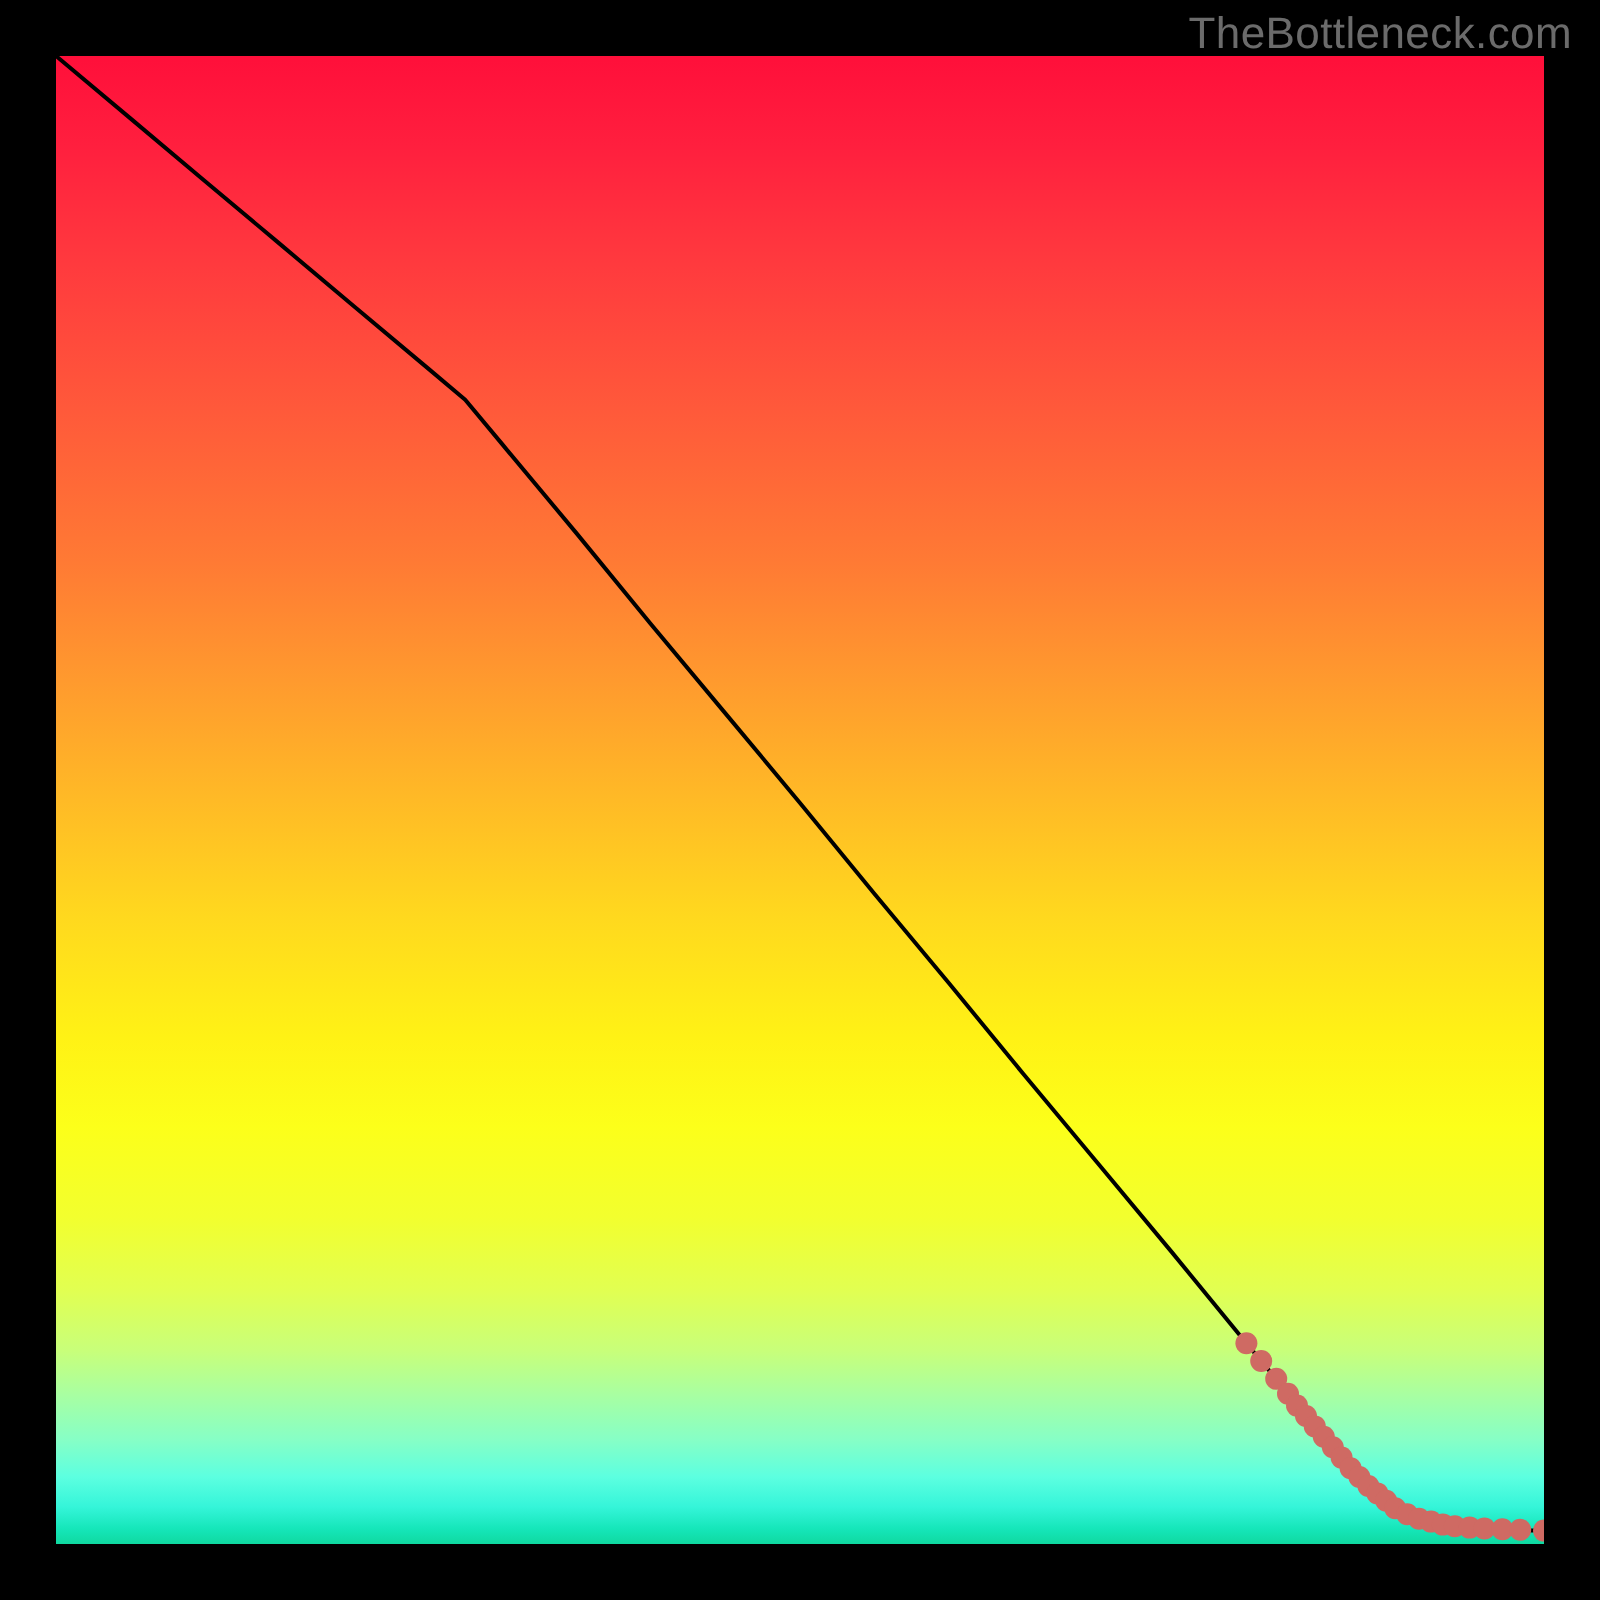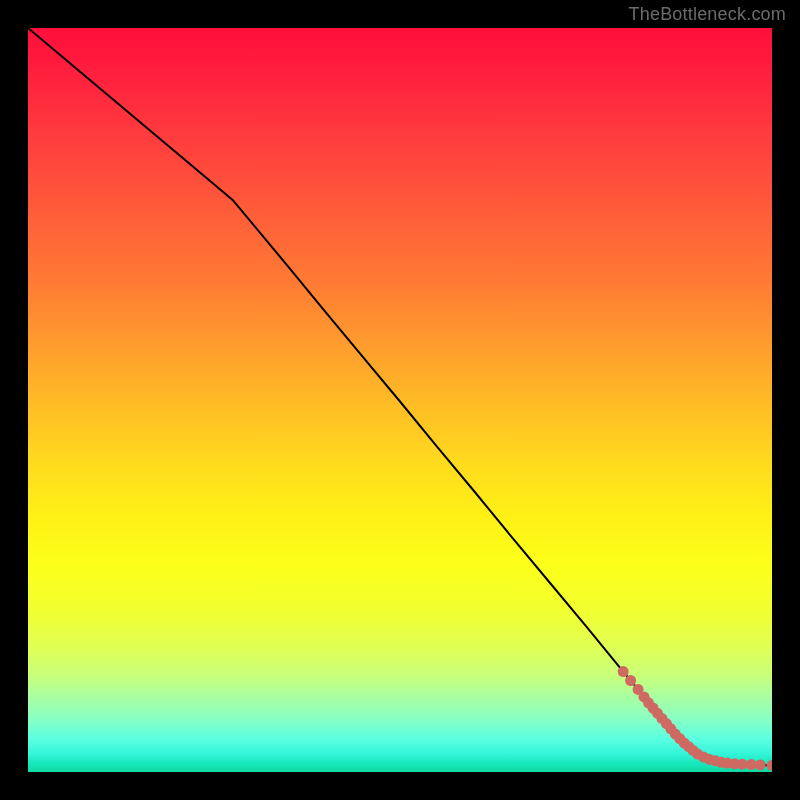--- a/index.html
+++ b/index.html
@@ -14,21 +14,21 @@
   .stage {
     position: relative;
     width: 800px;
     height: 800px;
   }
   .watermark {
     position: absolute;
     top: 4px;
     right: 14px;
     color: #6b6b6b;
-    font-size: 18px;
+    font-size: 22px;
     font-weight: 500;
     letter-spacing: 0.2px;
     user-select: none;
   }
   .plot {
     position: absolute;
     left: 28px;
     top: 28px;
     width: 744px;
     height: 744px;

